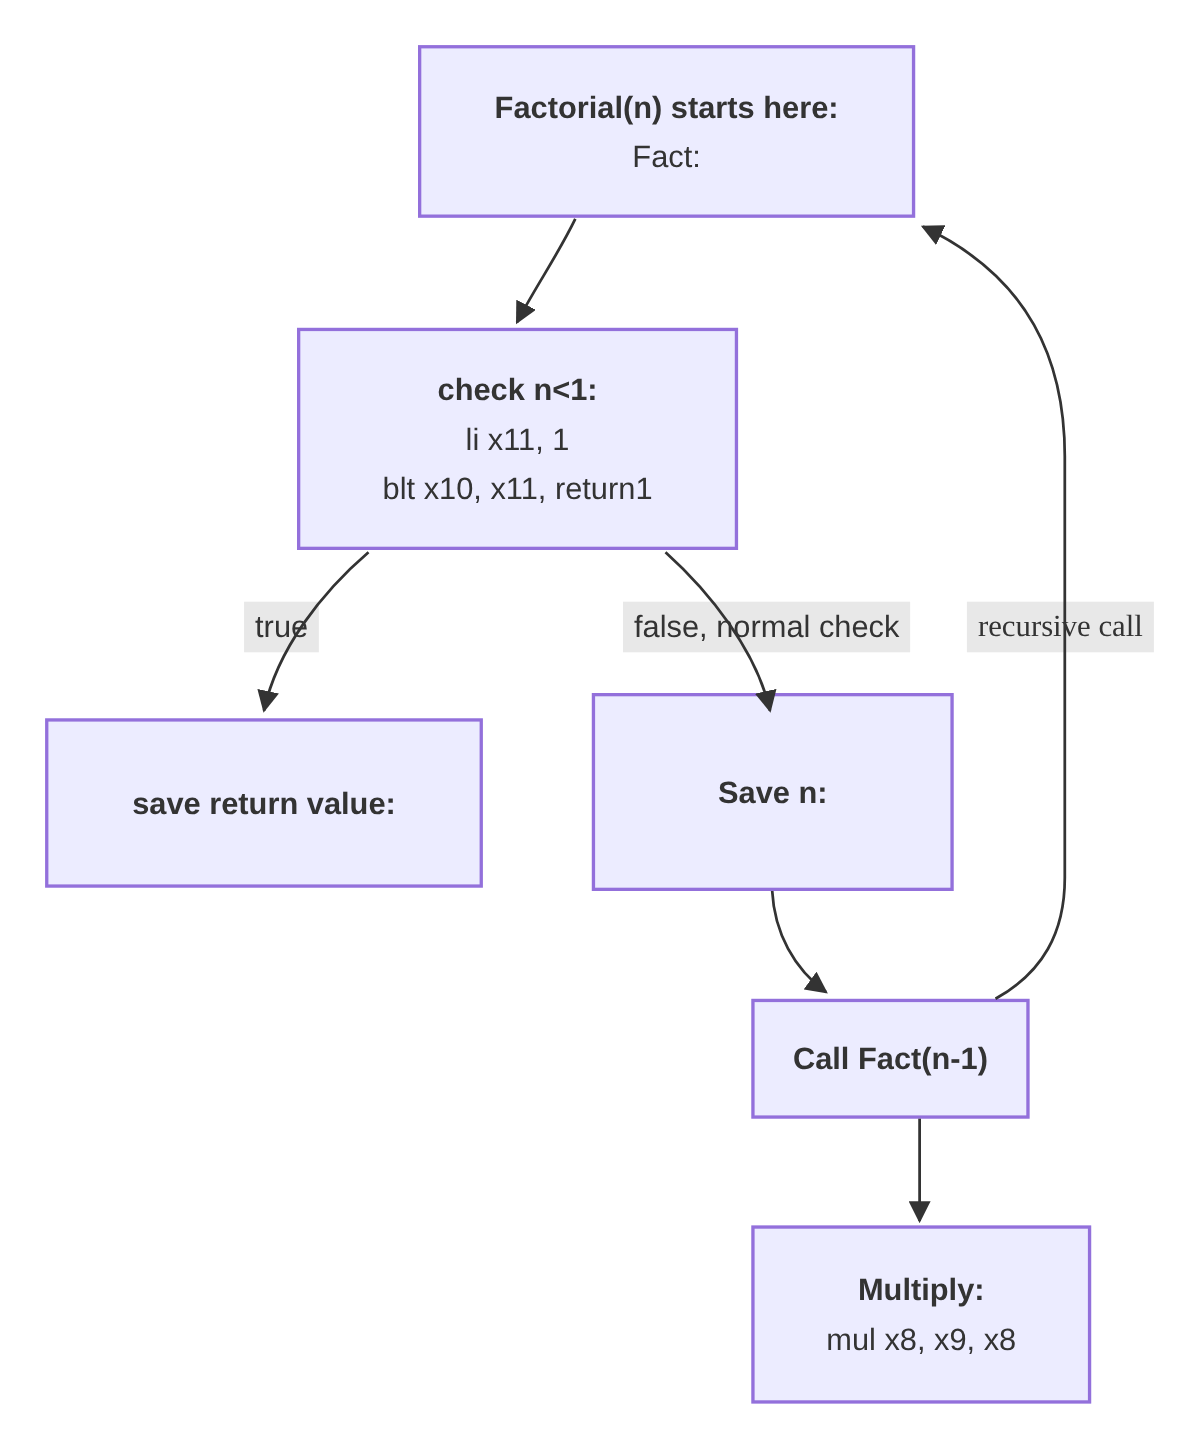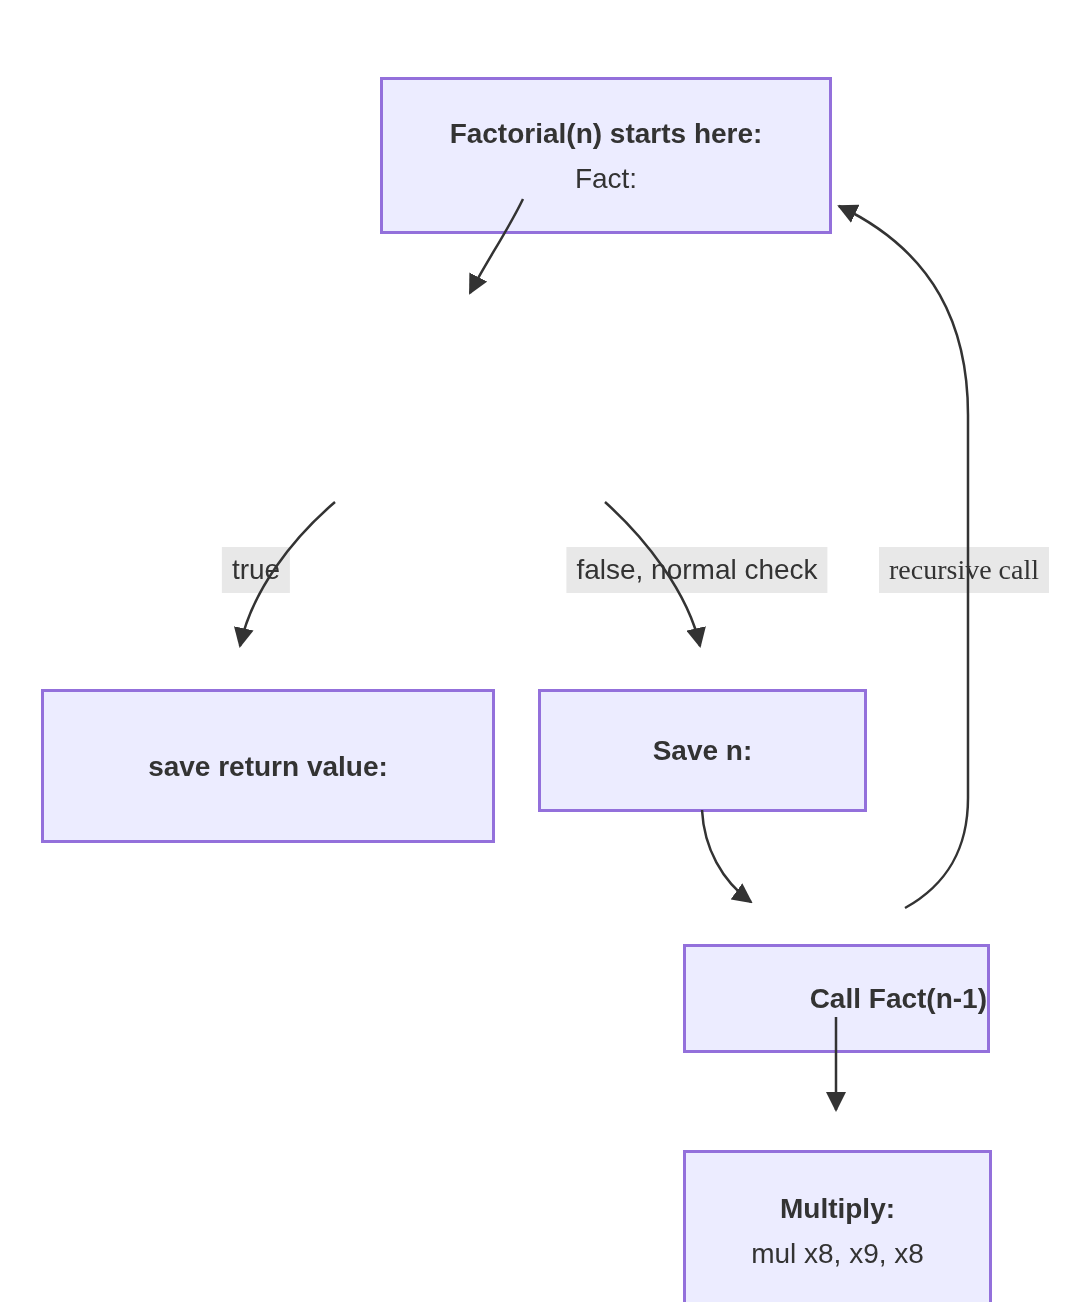--- a/index.html
+++ b/index.html
@@ -31,21 +31,20 @@
     border:3px solid var(--node-border);
     display:flex;
     flex-direction:column;
     align-items:center;
     justify-content:center;
     text-align:center;
     font-size:28px;
     line-height:45px;
     z-index:2;
     white-space:nowrap;
-    margin-top:36px;
   }
   .node-title{font-weight:700;}
   .node-line{font-weight:400;}
   
   .edge-label{
     position:absolute;
     transform:translate(-50%,-50%);
     background:var(--label-bg);
     padding:4px 10px;
     font-size:28px;
@@ -90,30 +89,35 @@
     <path class="edge-path" d="M702,810 C704,848 722,881 751,902" marker-end="url(#arrowhead)"></path>
     <path class="edge-path" d="M905,908 C948,884 968,848 968,798 L968,415 C968,328 936,252 839,206" marker-end="url(#arrowhead)"></path>
     <path class="edge-path" d="M836,1017 L836,1110" marker-end="url(#arrowhead)"></path>
   </svg>
 
   <div class="node" style="left:380px; top:41px; width:452px; height:157px;">
     <div class="node-title">Factorial(n) starts here:</div>
     <div class="node-line">Fact:</div>
   </div>
 
+  <div class="node" style="left:270px; top:298px; width:401px; height:202px;">
+    <div class="node-title">check n&lt;1:</div>
+    <div class="node-line">li x11, 1</div>
+    <div class="node-line">blt x10, x11, return1</div>
+  </div>
 
-  <div class="node" style="left:41px; top:653px; width:454px; height:154px;">
+  <div class="node" style="left:41px; top:653px; width:398px; height:154px;">
     <div class="node-title">save return value:</div>
   </div>
 
-  <div class="node" style="left:538px; top:653px; width:329px; height:123px;align-items:center;">
+  <div class="node" style="left:538px; top:630px; width:329px; height:180px;align-items:center;">
     <div class="node-title">Save n:</div>
   </div>
 
-  <div class="node" style="left:683px; top:908px; width:307px; height:109px;align-items:flex-end;">
+  <div class="node" style="left:683px; top:908px; width:253px; height:109px;">
     <div class="node-title">Call Fact(n-1)</div>
   </div>
 
   <div class="node" style="left:683px; top:1114px; width:309px; height:162px;">
     <div class="node-title">Multiply:</div>
     <div class="node-line">mul x8, x9, x8</div>
   </div>
 
 </div>
 

